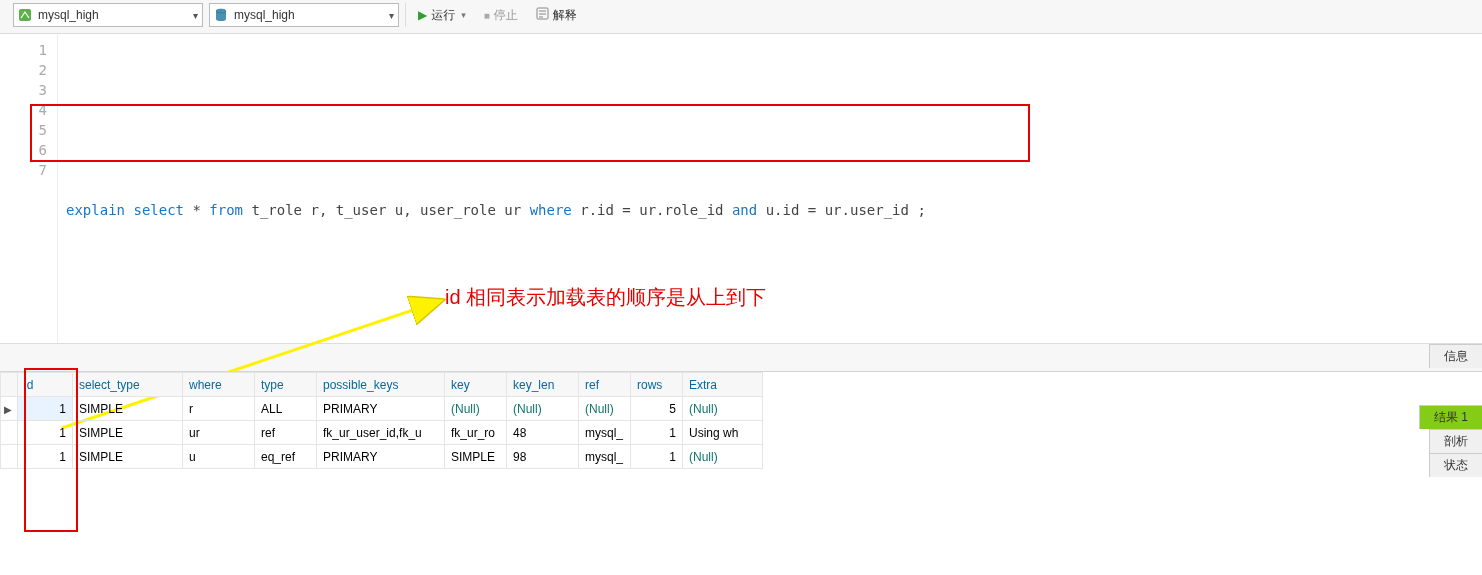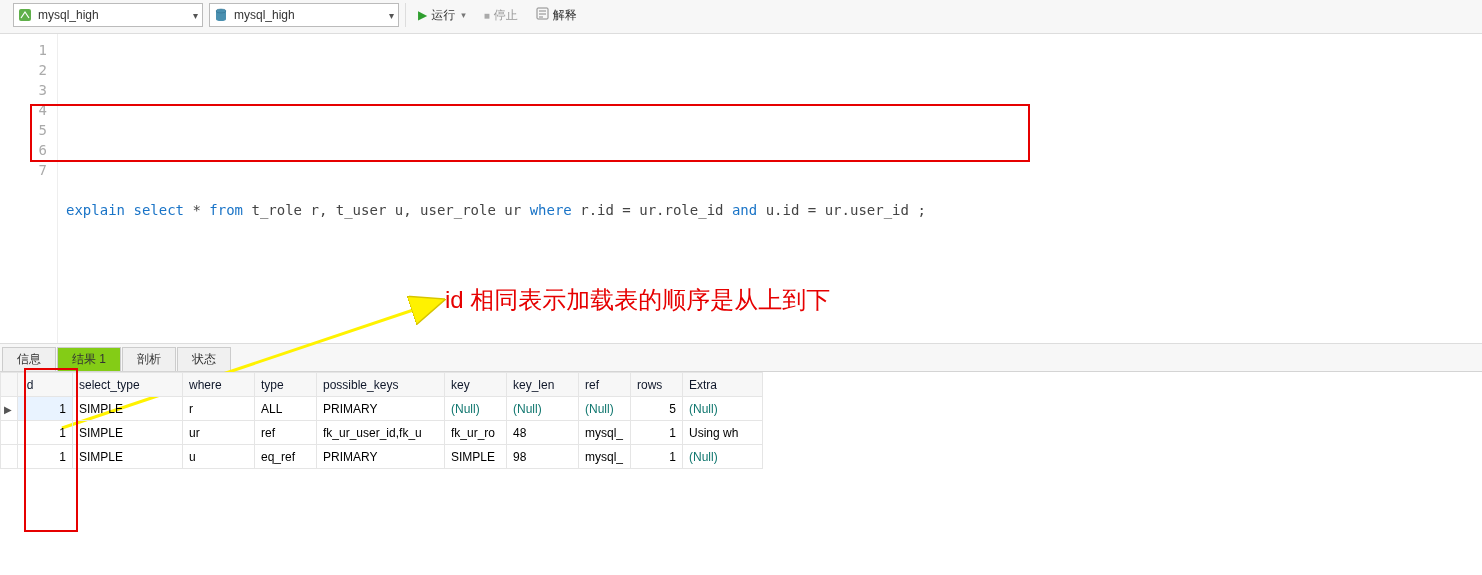--- a/index.html
+++ b/index.html
@@ -85,37 +85,38 @@
     top: 104px;
     width: 1000px;
     height: 58px;
     pointer-events:none;
   }
   .annotation {
     position:absolute;
     left: 445px;
     top: 284px;
     color:#e60000;
-    font-size: 24px;
+    font-size: 20px;
     pointer-events:none;
   }
   svg.arrow {
     position:absolute;
     left: 60px;
     top: 293px;
     width: 400px;
     height: 140px;
     pointer-events:none;
   }
   .tabs {
     display:flex;
     height: 28px;
     background:#f7f7f7;
     border-bottom:1px solid #d4d4d4;
     align-items:flex-end;
+    flex-direction:column;
   }
   .tab {
     padding: 4px 14px;
     border: 1px solid #ccc;
     border-bottom: none;
     background:#f0f0f0;
     margin-right:-1px;
     margin-left:2px;
     font-size:12px;
     color:#333;
@@ -145,21 +146,21 @@
     border: 1px solid #e5e5e5;
     padding: 3px 6px;
     text-align:left;
     height: 24px;
     overflow:hidden;
     white-space:nowrap;
   }
   th {
     background:#f7f7f7;
     font-weight:normal;
-    color:#0f172a;
+    color:#0369a1;
   }
   col.c-indicator { width: 17px; }
   col.c-id { width: 55px; }
   col.c-seltype { width: 110px; }
   col.c-table { width: 72px; }
   col.c-type { width: 62px; }
   col.c-pkeys { width: 128px; }
   col.c-key { width: 62px; }
   col.c-keylen { width: 72px; }
   col.c-ref { width: 52px; }

